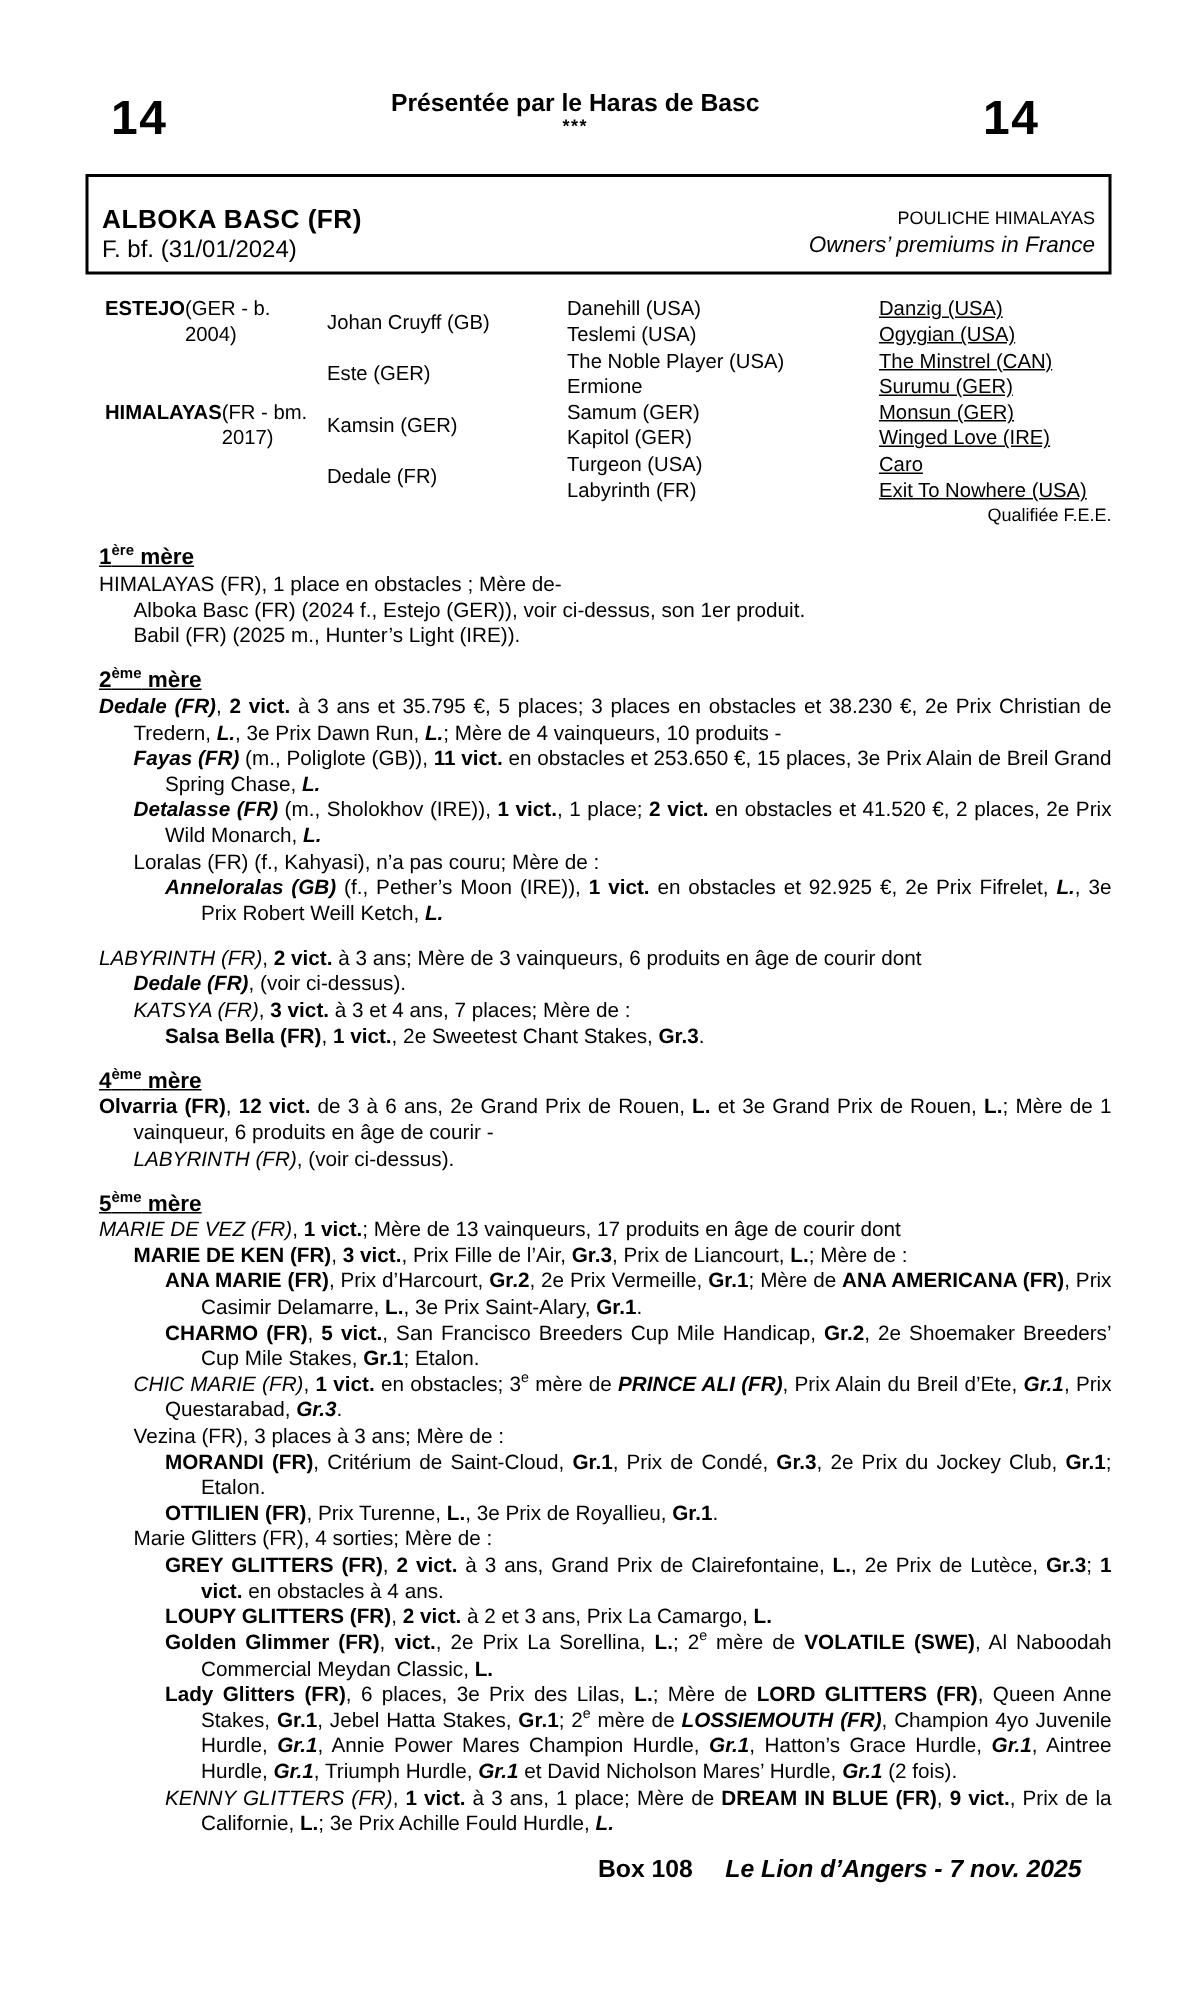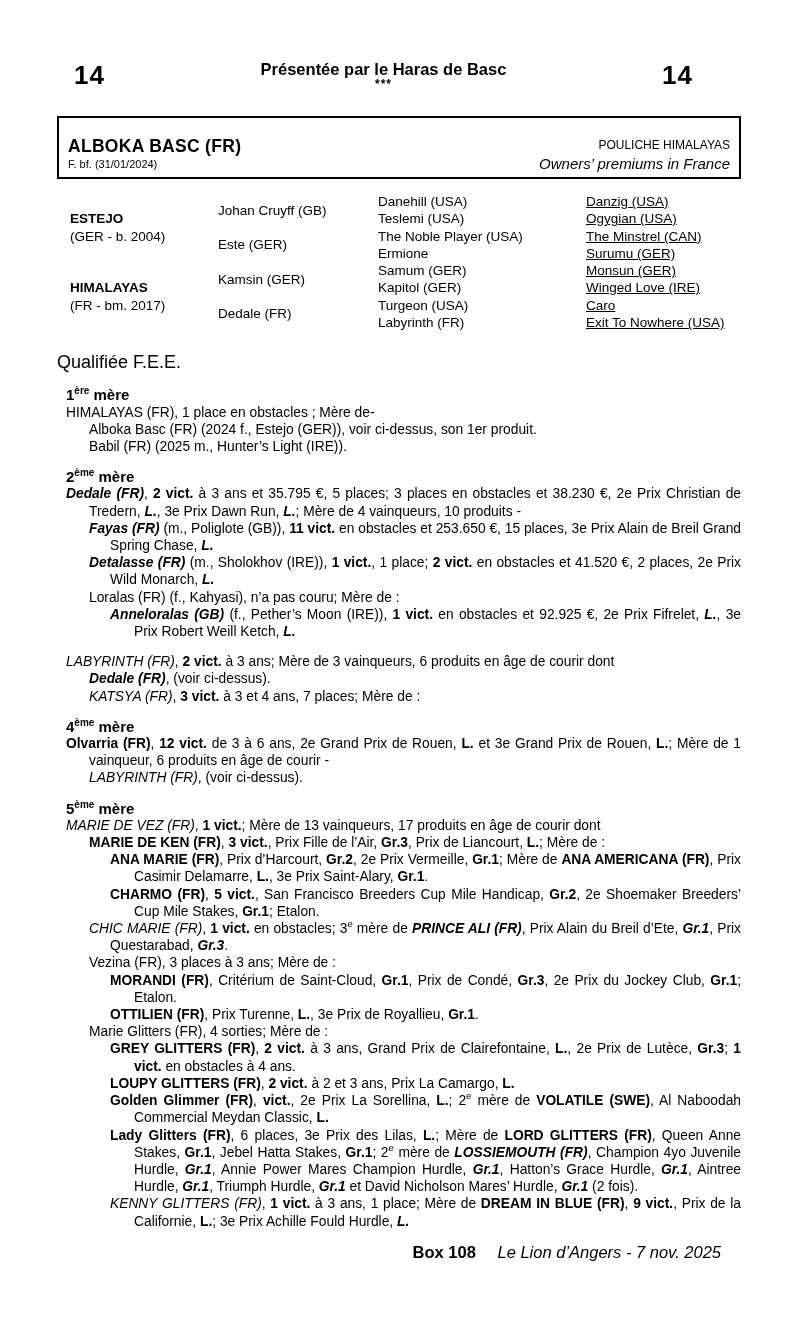--- a/index.html
+++ b/index.html
@@ -4,68 +4,68 @@
 <style>
   html,body{margin:0;padding:0;}
   body{
     width:798px;height:1329px;background:#ffffff;color:#000;
     font-family:"Liberation Sans","DejaVu Sans",sans-serif;
     overflow:hidden;position:relative;
   }
   .page{padding:60px 57px 0 57px;}
   
   .hdr{display:flex;align-items:flex-start;justify-content:space-between;height:52px;}
-  .lotnum{font-size:26px;font-weight:700;letter-spacing:1px;}
+  .lotnum{font-size:32px;font-weight:700;letter-spacing:1px;}
   .lotnum.left{margin-left:17px;}
   .lotnum.right{margin-right:48px;}
   .hdr-center{text-align:center;flex:1;}
   .presenter{font-size:16.5px;font-weight:700;}
   .stars{font-size:12px;font-weight:700;line-height:10px;letter-spacing:1px;}
   
   .titlebox{
     border:2px solid #000;display:flex;justify-content:space-between;
     padding:18px 9px 5px 9px;margin-top:4px;
   }
   .horse-name{font-size:17.5px;font-weight:700;letter-spacing:.3px;}
-  .horse-details{font-size:11px;margin-top:1px;}
+  .horse-details{font-size:16px;margin-top:1px;}
   .tb-right{text-align:right;}
   .category{font-size:12px;margin-top:2px;}
   .premiums{font-size:15px;font-style:italic;margin-top:3px;}
   
   .pedigree{
     margin:14px 0 0 13px;
     display:grid;
     grid-template-columns:148px 160px 208px 1fr;
     grid-auto-rows:17.3px;
     font-size:13.5px;line-height:17.3px;
   }
-  .gen1{display:flex;flex-direction:column;justify-content:center;grid-column:1;}
+  .gen1{display:flex;justify-content:center;grid-column:1;}
   .gen1 .g1name{font-weight:700;}
   .gen2{display:flex;flex-direction:column;justify-content:center;grid-column:2;}
   .gen3{grid-column:3;}
   .gen4{grid-column:4;text-decoration:underline;}
   
-  .qualification{text-align:left;font-size:18px;margin-top:21px;}
+  .qualification{text-align:right;font-size:12px;margin-top:1px;}
   
   .notes{margin-left:9px;width:675px;}
   .section{margin-top:13px;}
-  .heading{font-weight:700;font-size:15px;line-height:17.2px;}
+  .heading{font-weight:700;font-size:15px;line-height:17.2px;text-decoration:underline;}
   .para{font-size:13.8px;line-height:17.2px;text-align:justify;}
   .ind0{padding-left:23px;text-indent:-23px;}
   .ind1{padding-left:44px;text-indent:-21px;}
   .ind2{padding-left:68px;text-indent:-24px;}
   .sb{font-weight:700;}
   .si{font-style:italic;}
   .sbi{font-weight:700;font-style:italic;}
   .ssup{vertical-align:super;font-size:9.5px;line-height:0;}
   .heading .ssup{font-size:10px;}
   
   .footer{margin-top:13px;text-align:right;padding-right:20px;font-size:16.5px;}
   .box{font-weight:700;}
-  .sale{font-weight:400;font-style:italic;margin-left:17px;}
+  .sale{font-weight:700;font-style:italic;margin-left:17px;}
 </style>
 </head>
 <body>
 
 <div class="page">
 
   <div class="hdr">
     <div class="lotnum left">14</div>
     <div class="hdr-center">
       <div class="presenter">Présentée par le Haras de Basc</div>
@@ -130,20 +130,21 @@
         <div class="para ind0"><span class="sbi">Dedale (FR)</span><span>, </span><span class="sb">2 vict.</span><span> à 3 ans et 35.795 €, 5 places; 3 places en obstacles et 38.230 €, 2e Prix Christian de Tredern, </span><span class="sbi">L.</span><span>, 3e Prix Dawn Run, </span><span class="sbi">L.</span><span>; Mère de 4 vainqueurs, 10 produits -</span></div>
         <div class="para ind1"><span class="sbi">Fayas (FR)</span><span> (m., Poliglote (GB)), </span><span class="sb">11 vict.</span><span> en obstacles et 253.650 €, 15 places, 3e Prix Alain de Breil Grand Spring Chase, </span><span class="sbi">L.</span></div>
         <div class="para ind1"><span class="sbi">Detalasse (FR)</span><span> (m., Sholokhov (IRE)), </span><span class="sb">1 vict.</span><span>, 1 place; </span><span class="sb">2 vict.</span><span> en obstacles et 41.520 €, 2 places, 2e Prix Wild Monarch, </span><span class="sbi">L.</span></div>
         <div class="para ind1"><span>Loralas (FR) (f., Kahyasi), n’a pas couru; Mère de :</span></div>
         <div class="para ind2"><span class="sbi">Anneloralas (GB)</span><span> (f., Pether’s Moon (IRE)), </span><span class="sb">1 vict.</span><span> en obstacles et 92.925 €, 2e Prix Fifrelet, </span><span class="sbi">L.</span><span>, 3e Prix Robert Weill Ketch, </span><span class="sbi">L.</span></div>
       </div>
       <div class="section">
         <div class="para ind0"><span class="si">LABYRINTH (FR)</span><span>, </span><span class="sb">2 vict.</span><span> à 3 ans; Mère de 3 vainqueurs, 6 produits en âge de courir dont</span></div>
         <div class="para ind1"><span class="sbi">Dedale (FR)</span><span>, (voir ci-dessus).</span></div>
         <div class="para ind1"><span class="si">KATSYA (FR)</span><span>, </span><span class="sb">3 vict.</span><span> à 3 et 4 ans, 7 places; Mère de :</span></div>
+        <div class="para ind2"><span class="sb">Salsa Bella (FR)</span><span>, </span><span class="sb">1 vict.</span><span>, 2e Sweetest Chant Stakes, </span><span class="sb">Gr.3</span><span>.</span></div>
       </div>
       <div class="section">
         <div class="heading"><span>4</span><span class="ssup">ème</span><span> mère</span></div>
         <div class="para ind0"><span class="sb">Olvarria (FR)</span><span>, </span><span class="sb">12 vict.</span><span> de 3 à 6 ans, 2e Grand Prix de Rouen, </span><span class="sb">L.</span><span> et 3e Grand Prix de Rouen, </span><span class="sb">L.</span><span>; Mère de 1 vainqueur, 6 produits en âge de courir -</span></div>
         <div class="para ind1"><span class="si">LABYRINTH (FR)</span><span>, (voir ci-dessus).</span></div>
       </div>
       <div class="section">
         <div class="heading"><span>5</span><span class="ssup">ème</span><span> mère</span></div>
         <div class="para ind0"><span class="si">MARIE DE VEZ (FR)</span><span>, </span><span class="sb">1 vict.</span><span>; Mère de 13 vainqueurs, 17 produits en âge de courir dont</span></div>
         <div class="para ind1"><span class="sb">MARIE DE KEN (FR)</span><span>, </span><span class="sb">3 vict.</span><span>, Prix Fille de l’Air, </span><span class="sb">Gr.3</span><span>, Prix de Liancourt, </span><span class="sb">L.</span><span>; Mère de :</span></div>

